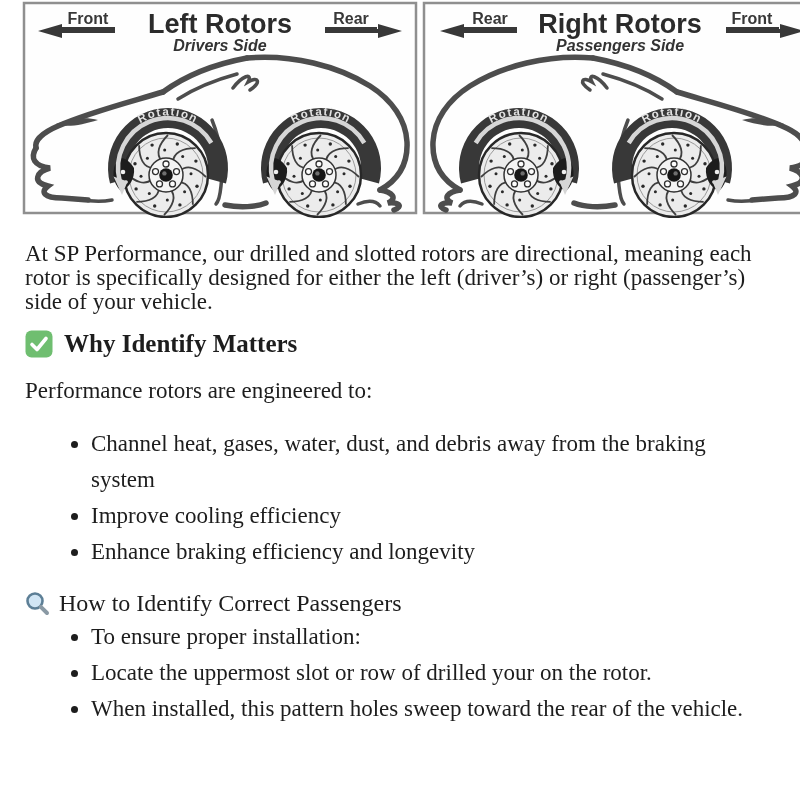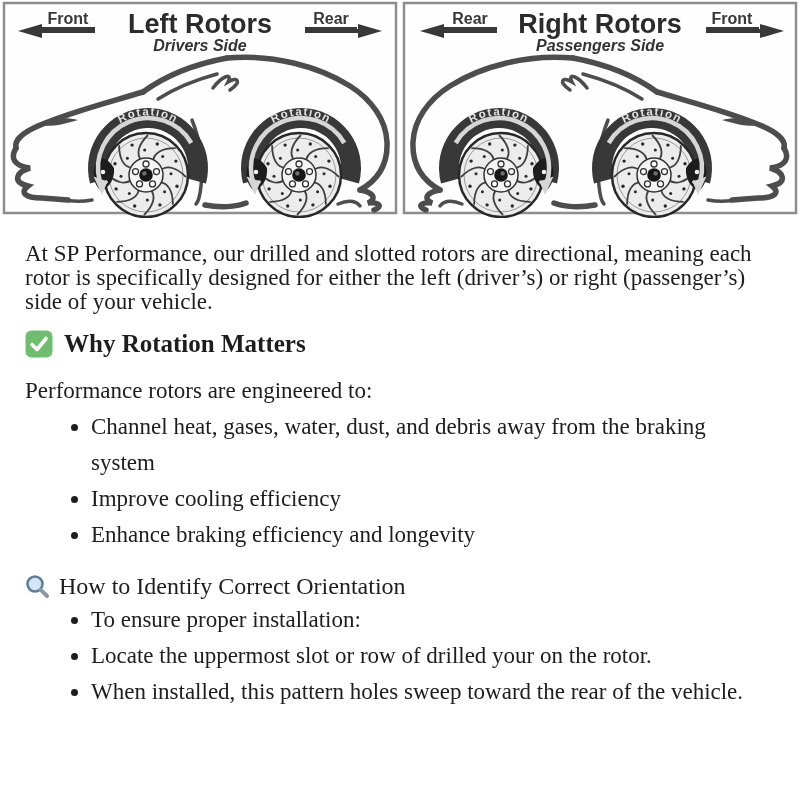--- a/index.html
+++ b/index.html
@@ -2,37 +2,37 @@
 <html><head>
 <meta charset="utf-8">
 <style>
   * { margin: 0; padding: 0; box-sizing: border-box; }
   html, body { background: #ffffff; }
   body {
     width: 800px; height: 800px; overflow: hidden;
     font-family: "Liberation Serif", serif;
     color: #1d1d1d;
   }
-  .diagram-wrap { width: 647px; height: 218px; }
+  .diagram-wrap { width: 647px; height: 218px; margin-left: 20px; }
   svg text { font-family: "Liberation Sans", sans-serif; }
   .hdr-label { font-size: 16px; font-weight: bold; fill: #383838; }
   .hdr-title { font-size: 27px; font-weight: bold; fill: #2b2b2b; }
   .hdr-sub   { font-size: 16px; font-weight: bold; font-style: italic; fill: #333; }
   .rot { font-size: 11.5px; font-weight: bold; fill: #e2e2e2; letter-spacing: 1.5px; text-anchor: middle; }
   .stroke { fill: none; stroke: #4d4d4d; stroke-width: 5.5; stroke-linecap: round; }
   .stroke-thin { fill: none; stroke: #4d4d4d; stroke-width: 3.5; stroke-linecap: round; }
   .slot { fill: none; stroke: #3f3f3f; stroke-width: 1.8; }
   .content { padding: 12px 28px 0 25px; }
   .intro { font-size: 23px; line-height: 24px; max-width: 745px; margin-top: 12px; }
   .sec-head { display: flex; align-items: center; gap: 11px; margin-top: 16px;
               font-size: 25px; font-weight: bold; }
   .sec-head.normal { font-weight: normal; font-size: 24px; gap: 8px; margin-top: 20px; }
   .icon-box { flex: 0 0 auto; display: inline-flex; }
   .lead { font-size: 23px; line-height: 36px; margin-top: 15px; }
-  ul.blist { padding-left: 66px; list-style: disc; max-width: 745px; }
+  ul.blist { margin-top: 17px; padding-left: 66px; list-style: disc; max-width: 745px; }
   ul.blist li { font-size: 23px; line-height: 36px; }
   ul.blist2 { margin-top: 2px; }
 </style>
 </head>
 <body>
 
 <div class="diagram-wrap">
 <svg width="800" height="218" viewBox="0 0 800 218" xmlns="http://www.w3.org/2000/svg">
   <defs>
     <g id="archG">
@@ -163,39 +163,39 @@
 <div class="content">
   <p class="intro">At SP Performance, our drilled and slotted rotors are directional, meaning each rotor is specifically designed for either the left (driver’s) or right (passenger’s) side of your vehicle.</p>
 
   <div class="sec-head">
     <span class="icon-box">
       <svg width="28" height="28" viewBox="0 0 28 28">
         <rect x="0.5" y="0.5" width="27" height="27" rx="6" fill="#6fbe70"></rect>
         <path d="M 7,14.5 L 12,19.5 L 21,8.5" fill="none" stroke="#ffffff" stroke-width="3.6" stroke-linecap="round" stroke-linejoin="round"></path>
       </svg>
     </span>
-    <span>Why Rotation Matters</span>
+    <span>Why Identify Matters</span>
   </div>
 
   <p class="lead">Performance rotors are engineered to:</p>
 
   <ul class="blist">
     <li>Channel heat, gases, water, dust, and debris away from the braking system</li>
     <li>Improve cooling efficiency</li>
     <li>Enhance braking efficiency and longevity</li>
   </ul>
 
   <div class="sec-head normal">
     <span class="icon-box">
       <svg width="26" height="26" viewBox="0 0 26 26">
         <circle cx="10" cy="10" r="7.5" fill="#d2e6f5" stroke="#5d7f96" stroke-width="2.6"></circle>
         <line x1="15.8" y1="15.8" x2="22" y2="22" stroke="#8a99a4" stroke-width="4" stroke-linecap="round"></line>
       </svg>
     </span>
-    <span>How to Identify Correct Orientation</span>
+    <span>How to Identify Correct Passengers</span>
   </div>
 
   <ul class="blist blist2">
     <li>To ensure proper installation:</li>
     <li>Locate the uppermost slot or row of drilled your on the rotor.</li>
     <li>When installed, this pattern holes sweep toward the rear of the vehicle.</li>
   </ul>
 </div>
 
 </body></html>

